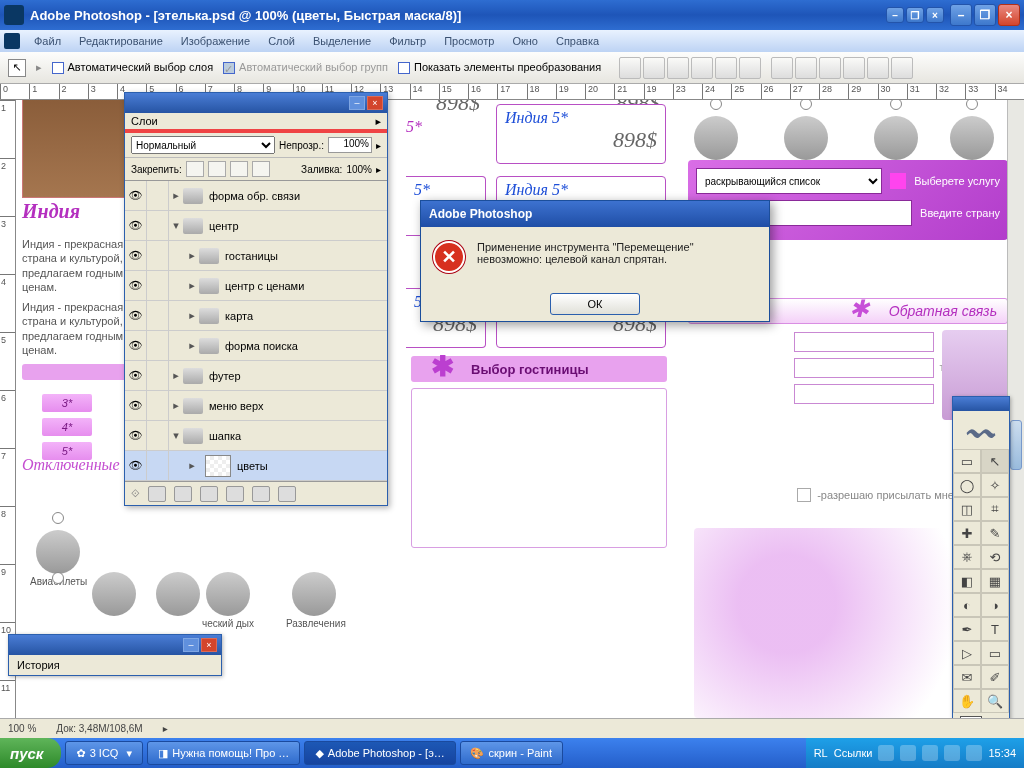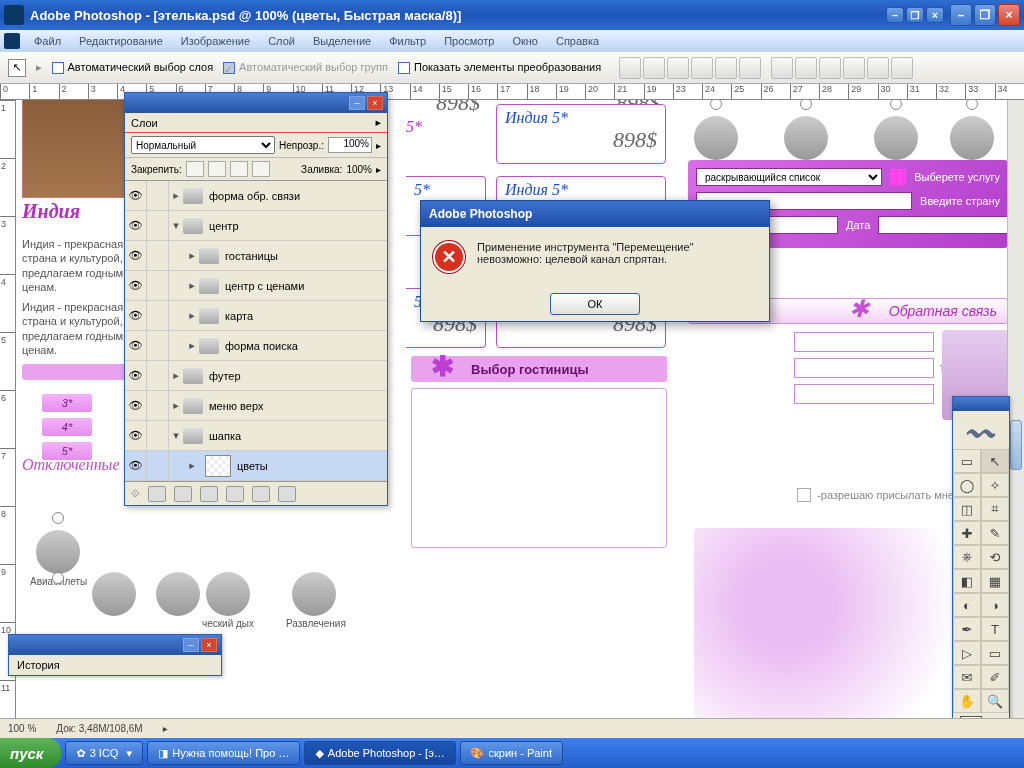--- a/index.html
+++ b/index.html
@@ -53,21 +53,21 @@
 .star-btn { position:absolute; width:50px; height:18px; background:linear-gradient(#f3b3f9,#e68dee); border-radius:2px; color:#7a1a84; font-size:11px; display:flex;align-items:center;justify-content:center; font-style:italic;}
 
 .disabled-label{position:absolute;color:#c44dd0;font-family:Georgia,serif;font-style:italic;font-size:16px;}
 
 .service-icon{position:absolute;width:56px;text-align:center;font-size:10px;color:#555;}
 .service-icon .si-img{width:44px;height:44px;margin:0 auto 2px;background:linear-gradient(#ccc,#999);border-radius:50%;}
 .radio{width:12px;height:12px;border:1px solid #888;border-radius:50%;display:inline-block;margin-bottom:4px;background:#fff;}
 
 .right-search{position:absolute;right:16px;top:60px;width:320px;background:linear-gradient(135deg, #d96ee6,#b23dcb);border-radius:4px;padding:8px;color:#fff;}
 .right-search .srow{display:flex;align-items:center;gap:8px;margin-bottom:6px;font-size:11px;}
-.right-search input,.right-search select{flex:1;height:18px;background:#fff;border:1px solid #8a2a99;font-size:10px;padding:0 4px;}
+.right-search input,.right-search select{flex:1;height:26px;background:#fff;border:1px solid #8a2a99;font-size:10px;padding:0 4px;}
 .right-search .sbtn{background:linear-gradient(#f4aafb,#e583ef);border:none;border-radius:10px;padding:2px 14px;color:#5a0d66;font-weight:bold;}
 
 .feedback-hdr{position:absolute;right:16px;top:198px;width:320px;height:26px;background:linear-gradient(#fff,#f4d1f8);border:1px solid #d98ee3;border-radius:3px;color:#b42fbf;font-style:italic;font-family:Georgia,serif;font-size:14px;display:flex;align-items:center;justify-content:flex-end;padding-right:10px;}
 .feedback-hdr .star{position:absolute;left:160px;color:#c74fd8;font-size:24px;top:-4px;}
 
 .fb-field{position:absolute;right:90px;height:20px;width:140px;border:1px solid #c988d3;background:#fff;}
 .fb-lbl{position:absolute;color:#999;font-size:11px;}
 .clipboard{position:absolute;right:12px;top:230px;width:70px;height:90px;background:linear-gradient(#e6cdf0,#c89bd4);border-radius:4px;}
 
 .consent{position:absolute;right:30px;top:388px;display:flex;align-items:center;gap:6px;color:#888;font-size:11px;}
@@ -76,21 +76,21 @@
 .worldmap{position:absolute;right:20px;bottom:20px;width:310px;height:190px;background:radial-gradient(circle at 30% 40%,#e8b3f1 20%,#fff 70%);opacity:.85;border-radius:4px;}
 
 .hotel-empty{position:absolute;left:395px;top:288px;width:256px;height:160px;border:1px solid #d89ee2;border-radius:3px;background:#fff;}
 
 
 .layers-panel { position:absolute; left:124px; top:92px; width:264px; background:#ece9d8; border:1px solid #2b5fad; box-shadow: 2px 2px 6px rgba(0,0,0,.3); }
 .lp-title{height:20px;background:linear-gradient(#4a7dd5,#2654a3);color:#fff;font-size:11px;display:flex;align-items:center;padding:0 4px;}
 .lp-title .sp{flex:1;}
 .lp-title .wb{width:16px;height:14px;background:#6090dd;border:1px solid #fff3;margin-left:2px;font-size:9px;display:flex;align-items:center;justify-content:center;}
 .lp-title .wb.cl{background:#d3452c;}
-.lp-tab{height:20px;background:#ece9d8;display:flex;align-items:center;padding:0 6px;font-size:11px;border-bottom:1px solid #ef4444;}
+.lp-tab{height:20px;background:#ece9d8;display:flex;align-items:center;padding:0 6px;font-size:11px;border-bottom:4px solid #ef4444;}
 .lp-controls{display:flex;align-items:center;padding:3px 6px;gap:4px;font-size:10px;border-bottom:1px solid #bbb;}
 .lp-controls select{flex:1;font-size:10px;height:18px;}
 .lp-controls .fld{width:44px;height:16px;border:1px solid #999;background:#fff;text-align:right;padding-right:2px;}
 .lp-lock{display:flex;align-items:center;padding:3px 6px;gap:4px;font-size:10px;border-bottom:1px solid #999;}
 .lp-lock .lb{width:18px;height:16px;border:1px solid #aaa;background:#f5f5f0;}
 .lp-list{max-height:370px;overflow:auto;}
 .layer-row{display:flex;align-items:center;height:30px;border-bottom:1px solid #ccc;font-size:11px;}
 .layer-row .eye{width:22px;text-align:center;border-right:1px solid #ccc;height:100%;display:flex;align-items:center;justify-content:center;}
 .layer-row .link{width:22px;border-right:1px solid #ccc;height:100%;}
 .layer-row .arrow{width:14px;text-align:center;color:#555;}
@@ -322,25 +322,20 @@
   <div class="right-search">
     <div class="srow">
         <select><option>раскрывающийся список</option></select>
         <span style="width:16px;height:16px;background:#f4e;"></span>
         <span>Выберете услугу</span>
       </div>
     <div class="srow">
         <input style="">
         <span>Введите страну</span>
       </div>
-    <div class="srow">
-        <input style="flex: 0 0 70px;">
-        <span>Дата</span>
-        <input style="flex: 0 0 70px;">
-      </div>
   </div>
 
   <div class="feedback-hdr">
       <span class="star">✱</span>
       <span>Обратная связь</span>
     </div>
   <div class="fb-field" style="top:232px;"></div>
     <div class="fb-lbl" style="right:52px;top:235px;">имя</div>
   <div class="fb-field" style="top:258px;"></div>
     <div class="fb-lbl" style="right:40px;top:261px;">телефон</div>
@@ -544,13 +539,23 @@
   <span>Док: 3,48M/108,6M</span>
   <span>▸</span>
 </div>
 
 <div class="taskbar">
   <div class="start">пуск</div>
   <div class="task-btn">✿ <span>3 ICQ</span> <span style="margin-left:4px;">▾</span></div>
   <div class="task-btn">◨ <span>Нужна помощь! Про …</span></div>
   <div class="task-btn active">◆ <span>Adobe Photoshop - [э…</span></div>
   <div class="task-btn">🎨 <span>скрин - Paint</span></div>
+  <div class="tray">
+    <span>RL</span>
+    <span>Ссылки</span>
+    <div class="ti"></div>
+      <div class="ti"></div>
+      <div class="ti"></div>
+      <div class="ti"></div>
+      <div class="ti"></div>
+    <span>15:34</span>
+  </div>
 </div>
 
 </body></html>

